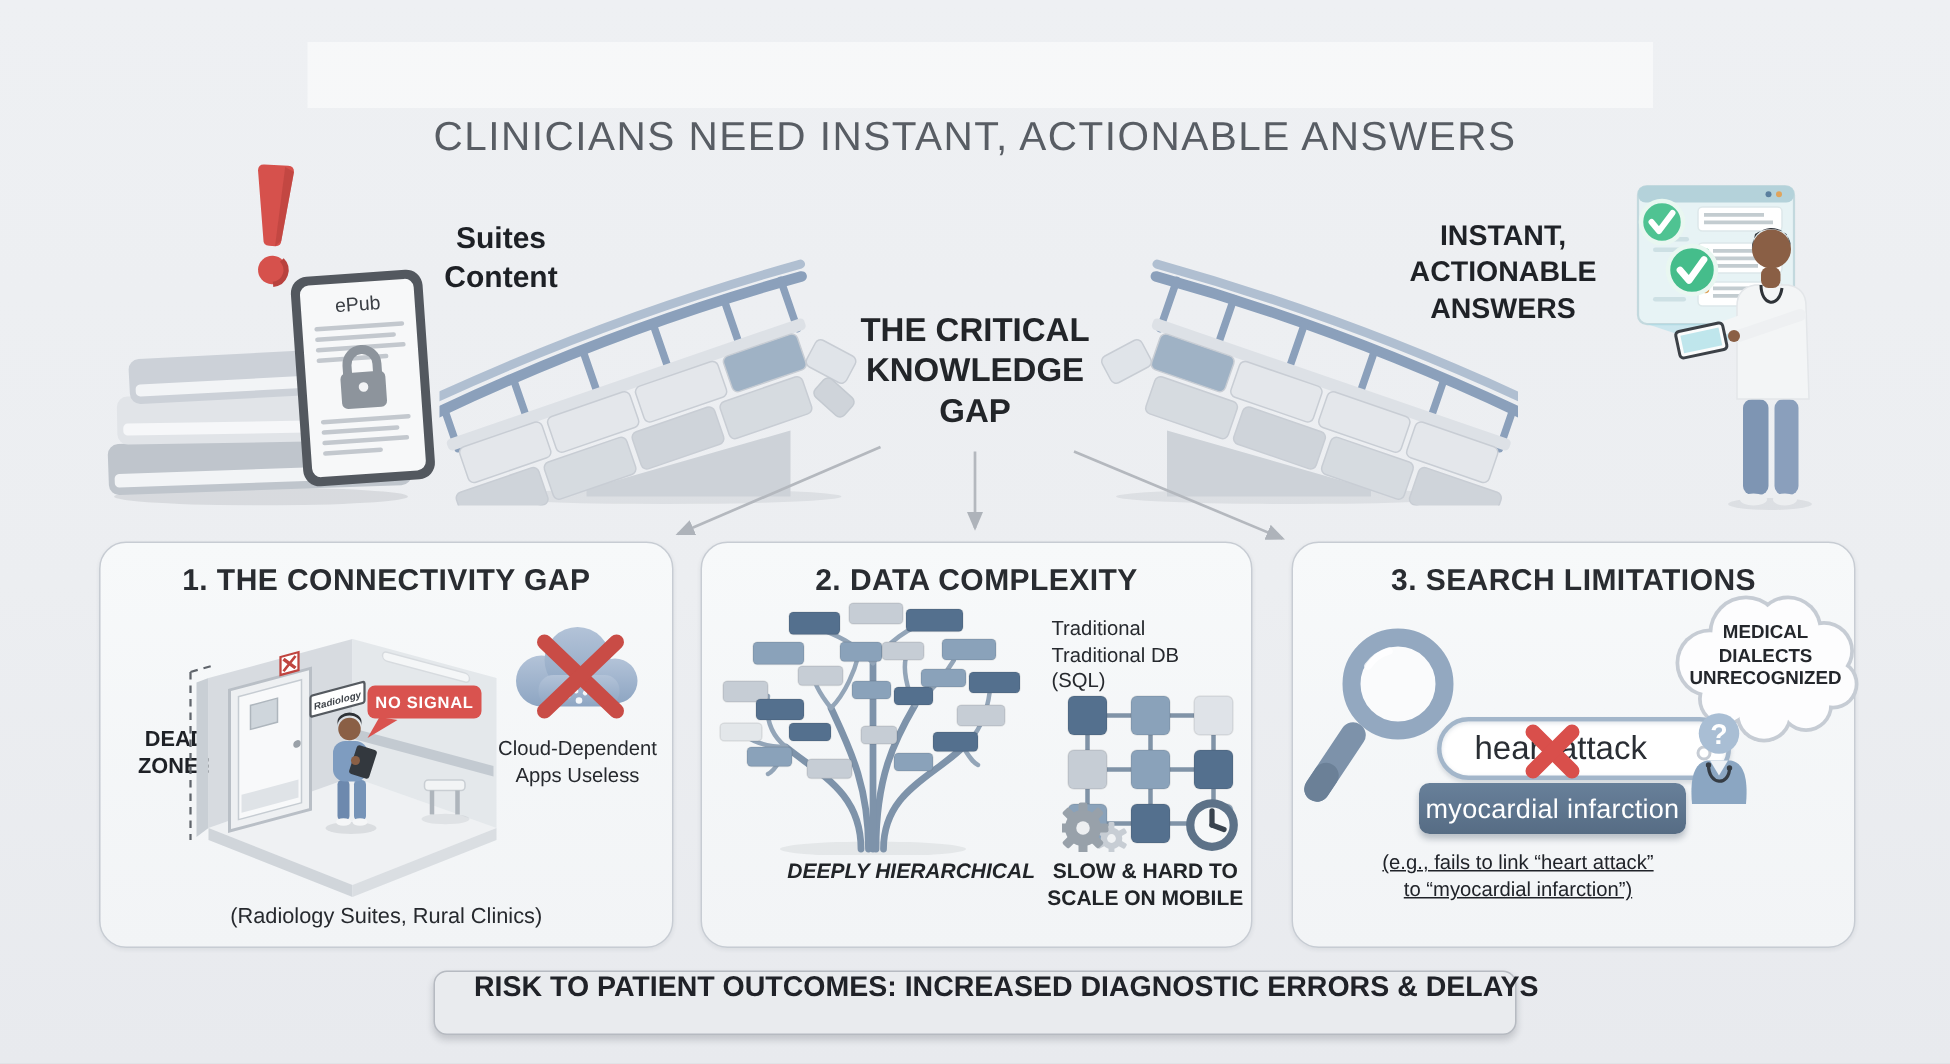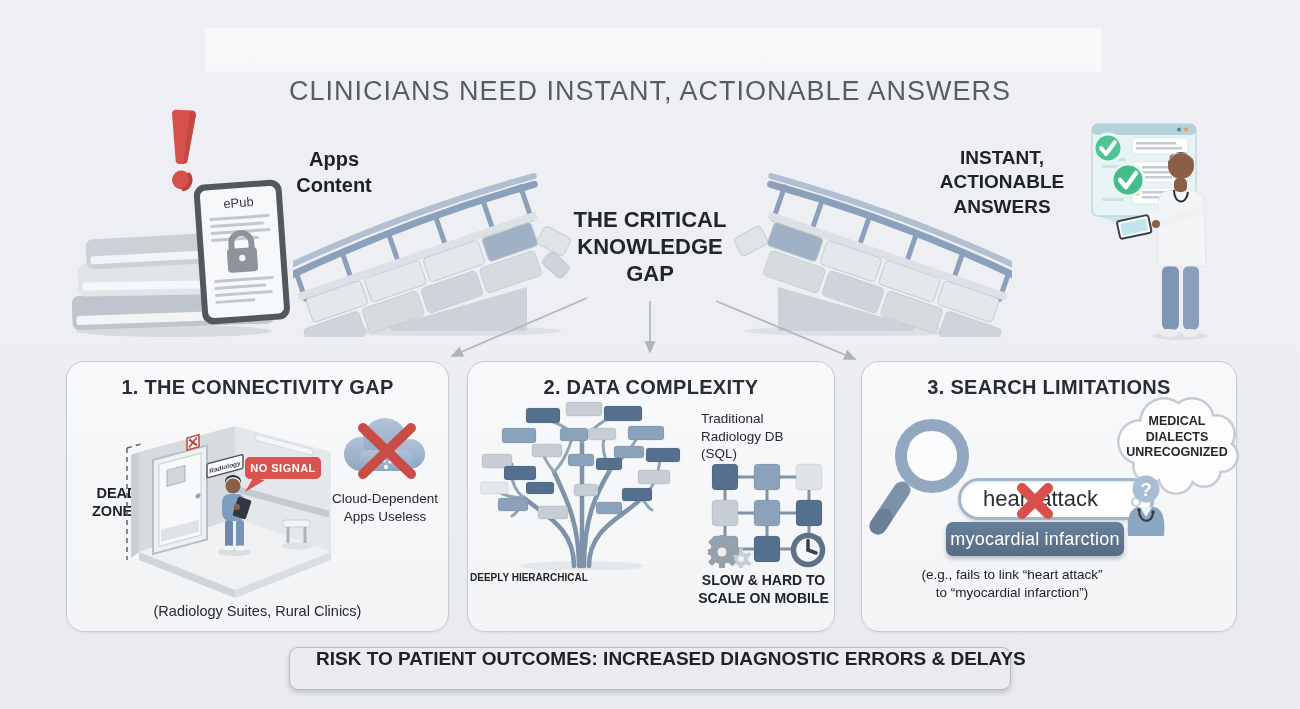--- a/index.html
+++ b/index.html
@@ -24,36 +24,36 @@
   .p1{left:66px;top:361px;width:381px;height:269px;}
   .p2{left:467px;top:361px;width:366px;height:269px;}
   .p3{left:861px;top:361px;width:374px;height:269px;}
   .panel-title{position:absolute;top:14px;left:0;right:0;text-align:center;font-weight:bold;font-size:20px;letter-spacing:.3px;color:#292c31;}
   .dead-zones{left:10px;top:122px;width:80px;text-align:center;font-weight:bold;font-size:14.5px;line-height:1.25;color:#1e2126;}
   .room{left:50px;top:38px;width:235px;height:205px;}
   .cloud{left:266px;top:44px;width:104px;height:84px;}
   .cloud-caption{left:246px;top:128px;width:144px;text-align:center;font-size:13.5px;line-height:1.3;color:#26292e;}
   .p-footnote{left:0;right:0;bottom:12px;text-align:center;font-size:14.5px;color:#26292e;}
   .tree{left:8px;top:36px;width:212px;height:172px;}
-  .tree-caption{left:2px;top:209px;width:220px;text-align:left;font-weight:bold;font-size:10px;line-height:1.3;color:#212428;}
+  .tree-caption{left:2px;top:209px;width:220px;text-align:right;font-weight:bold;font-size:14px;line-height:1.3;color:#212428;font-style:italic;}
   .db-label{left:233px;top:48px;width:128px;text-align:left;font-size:13.5px;line-height:1.3;color:#26292e;}
   .db-grid{left:240px;top:100px;width:118px;height:106px;}
   .db-caption{left:223px;top:209px;width:145px;text-align:center;font-weight:bold;font-size:14px;line-height:1.3;color:#212428;}
   .magnifier{left:6px;top:50px;width:112px;height:132px;}
   .search-pill{left:96px;top:80px;width:168px;height:36px;background:#fff;border:3px solid #a3b6ca;border-radius:21px;
     box-shadow:0 2px 3px rgba(60,80,100,.18), inset 0 1px 3px rgba(120,140,160,.25);
     font-size:22px;color:#2a2e34;line-height:36px;padding-left:22px;margin-top:36px;}
   .x-mark{left:152px;top:118px;width:42px;height:42px;}
   .term-pill{left:84px;top:160px;width:178px;height:34px;background:linear-gradient(180deg,#68809a,#566c84);
     border-radius:7px;color:#fff;font-size:18px;letter-spacing:.2px;text-align:center;line-height:34px;
     box-shadow:0 3px 4px rgba(50,65,85,.3);}
   .thought{left:250px;top:34px;width:130px;height:114px;}
   .thought-text{left:258px;top:52px;width:114px;text-align:center;font-weight:bold;font-size:12.5px;line-height:1.25;color:#24272c;}
   .dq-icon{left:258px;top:112px;width:52px;height:62px;}
-  .p3-footnote{left:8px;top:204px;width:284px;text-align:center;font-size:13.5px;line-height:1.35;color:#202329;}
+  .p3-footnote{left:8px;top:204px;width:284px;text-align:center;font-size:13.5px;line-height:1.35;color:#202329;text-decoration:underline;}
   .banner{left:289px;top:647px;width:722px;height:43px;display:flex;align-items:flex-start;gap:12px;
     background:#e9ebee;border:1px solid #b6bac1;border-radius:9px;box-shadow:0 3px 5px rgba(30,35,45,.18);
     padding:0 14px;box-sizing:border-box;}
   .banner-text{font-weight:bold;font-size:19px;color:#202228;white-space:nowrap;}
 </style>
 </head>
 <body>
 
 <div class="canvas">
 
@@ -98,21 +98,21 @@
         <rect x="18" y="119" width="40" height="3" rx="1.5"></rect>
     </g>
     <g>
       <path d="M38,70 v-7 a10,10 0 0 1 20,0 v7" stroke="#8d949c" stroke-width="6" fill="none"></path>
       <rect x="33" y="68" width="30" height="24" rx="4" fill="#8d949c"></rect>
       <circle cx="48" cy="78" r="3.2" fill="#f2f3f5"></circle>
     </g>
   </svg>
 
   <div class="abs inert-label">
-    <div>Apps</div>
+    <div>Suites</div>
     <div>Content</div>
   </div>
 
   <svg class="abs bridge-left" viewBox="0 0 282 172">
     <ellipse cx="150" cy="166" rx="118" ry="5" fill="rgba(40,50,60,.08)"></ellipse>
     <polygon points="98,166 234,166 234,122 98,161" fill="#cdd2d8"></polygon>
     <g transform="rotate(-19 141 130)">
       <path d="M8,56 Q140,42 274,50" stroke="#b0bfd1" stroke-width="6" fill="none" stroke-linecap="round"></path>
       <path d="M2,66 Q140,50 272,58" stroke="#8ba0bb" stroke-width="7" fill="none" stroke-linecap="round"></path>
       <g stroke="#8ba0bb" stroke-width="5" stroke-linecap="round">
@@ -378,21 +378,21 @@
           <rect x="62" y="108" width="30" height="13" rx="3" fill="#c6cdd5"></rect>
         <rect x="98" y="86" width="24" height="12" rx="3" fill="#c6cdd5"></rect>
           <rect x="120" y="104" width="26" height="12" rx="3" fill="#8aa2ba"></rect>
       </g>
     </svg>
     <div class="abs tree-caption">
       <div>DEEPLY HIERARCHICAL</div>
     </div>
     <div class="abs db-label">
       <div>Traditional</div>
-      <div>Radiology DB</div>
+      <div>Traditional DB</div>
       <div>(SQL)</div>
     </div>
     <svg class="abs db-grid" viewBox="0 0 118 106">
       <g stroke="#8093a7" stroke-width="3">
         <line x1="30" y1="15" x2="46" y2="15"></line>
           <line x1="72" y1="15" x2="88" y2="15"></line>
         <line x1="30" y1="51" x2="46" y2="51"></line>
           <line x1="72" y1="51" x2="88" y2="51"></line>
         <line x1="30" y1="87" x2="46" y2="87"></line>
           <line x1="72" y1="87" x2="88" y2="87"></line>

